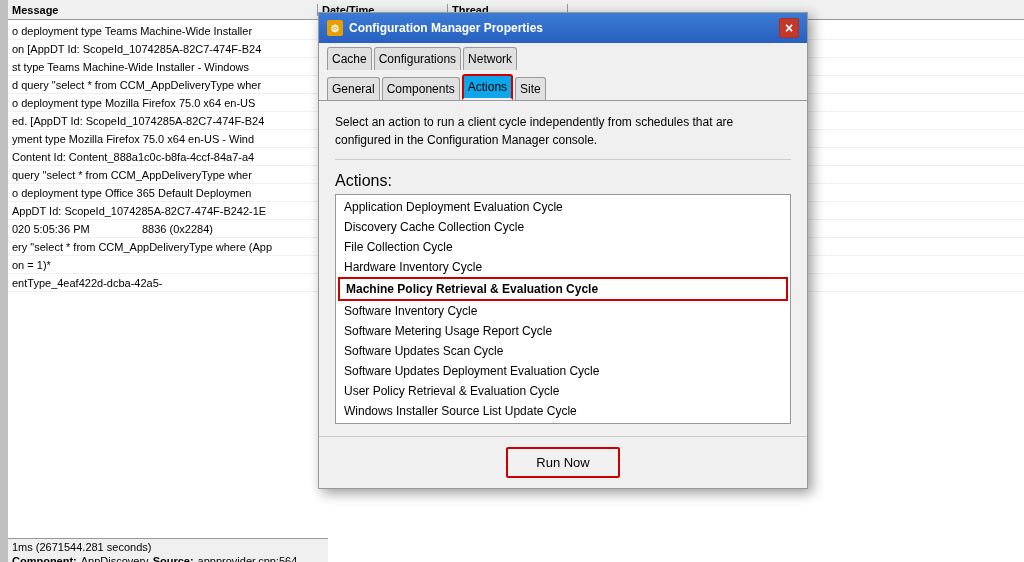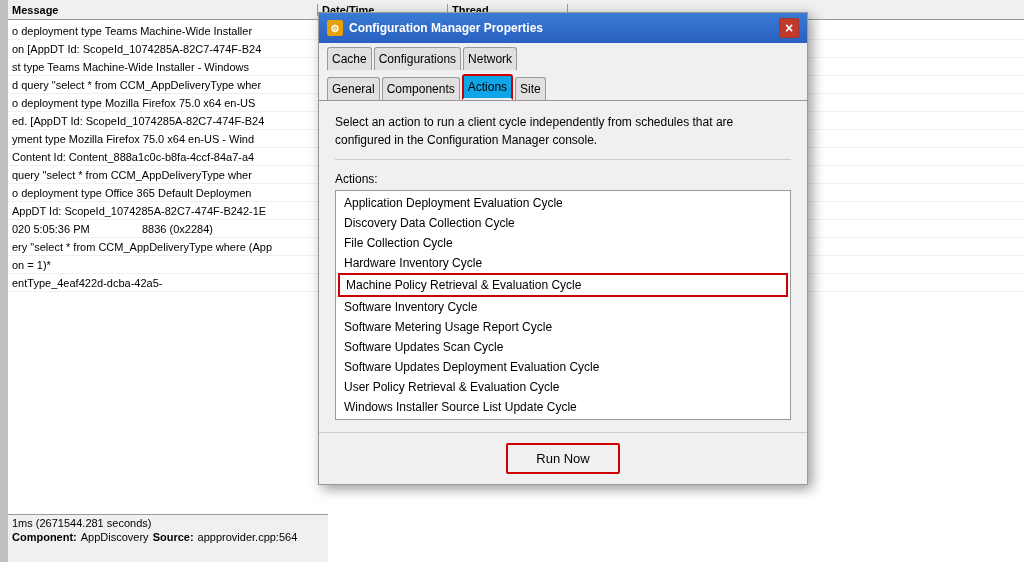--- a/index.html
+++ b/index.html
@@ -71,21 +71,21 @@
       font-weight: bold;
       border-right: 1px solid #999;
     }
 
     .bottom-status {
       position: absolute;
       bottom: 0;
       left: 0;
       width: 320px;
       background: #f0f0f0;
-      height: 48px;
+      height: 24px;
       border-top: 1px solid #999;
       padding: 2px 4px;
       font-size: 11px;
     }
 
     .bottom-status .status-line1 {
       display: flex;
       gap: 8px;
     }
     .bottom-status .status-bold {
@@ -199,21 +199,21 @@
     .dialog-description {
       font-size: 12px;
       color: #000;
       line-height: 1.5;
       margin-bottom: 12px;
       border-bottom: 1px solid #ccc;
       padding-bottom: 10px;
     }
 
     .actions-label {
-      font-size: 12px;
+      font-size: 16px;
       color: #000;
       margin-bottom: 4px;
     }
 
     .actions-listbox {
       width: 100%;
       height: 230px;
       border: 1px solid #999;
       background: #fff;
       overflow-y: auto;
@@ -225,20 +225,21 @@
       font-size: 12px;
       color: #000;
       cursor: pointer;
       white-space: nowrap;
     }
 
     .action-item.selected {
       background: #fff;
       border: 2px solid #cc0000;
       color: #000;
+      font-weight: bold;
     }
 
     
     .dialog-footer {
       padding: 10px 16px;
       display: flex;
       justify-content: center;
       align-items: center;
       border-top: 1px solid #ccc;
     }
@@ -369,21 +370,21 @@
       </div>
     </div>
 
     <div class="dialog-body">
       <p class="dialog-description">Select an action to run a client cycle independently from schedules that are configured in the Configuration Manager console.</p>
 
       <div class="actions-label">Actions:</div>
 
       <div class="actions-listbox" id="actions-list">
       <div class="action-item">Application Deployment Evaluation Cycle</div>
-          <div class="action-item">Discovery Data Collection Cycle</div>
+          <div class="action-item">Discovery Cache Collection Cycle</div>
           <div class="action-item">File Collection Cycle</div>
           <div class="action-item">Hardware Inventory Cycle</div>
           <div class="action-item selected">Machine Policy Retrieval &amp; Evaluation Cycle</div>
           <div class="action-item">Software Inventory Cycle</div>
           <div class="action-item">Software Metering Usage Report Cycle</div>
           <div class="action-item">Software Updates Scan Cycle</div>
           <div class="action-item">Software Updates Deployment Evaluation Cycle</div>
           <div class="action-item">User Policy Retrieval &amp; Evaluation Cycle</div>
           <div class="action-item">Windows Installer Source List Update Cycle</div>
         </div>

